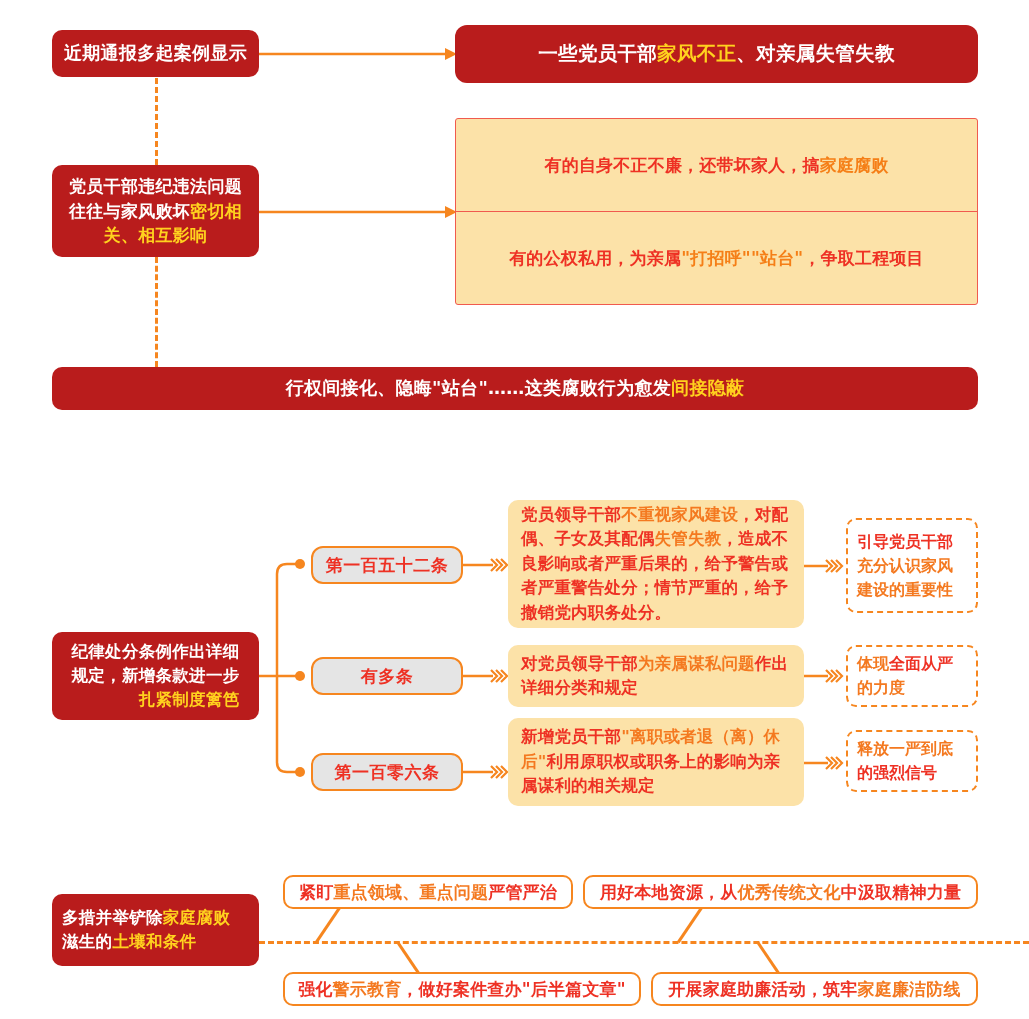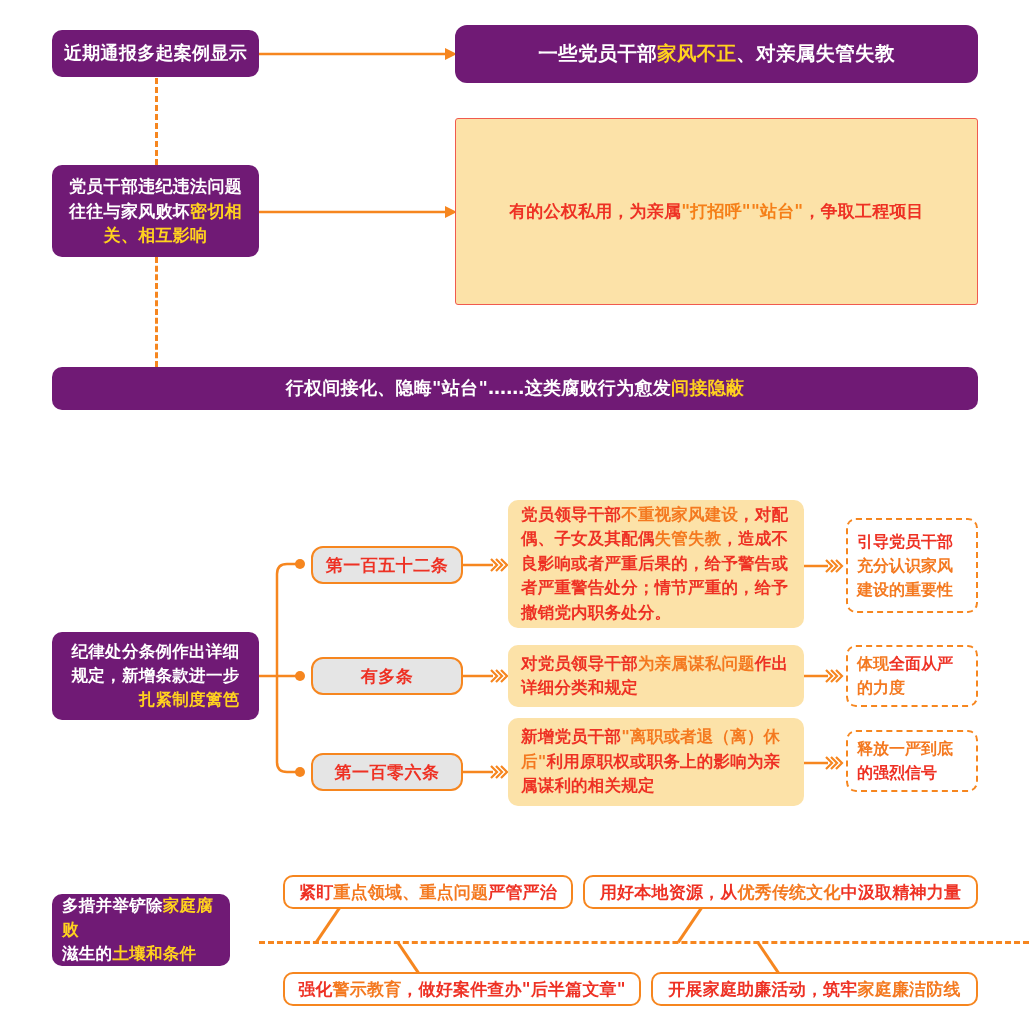--- a/index.html
+++ b/index.html
@@ -11,21 +11,21 @@
   .abs{position:absolute;box-sizing:border-box;}
 
   
   .hl-y{color:#FFD21E;}          
   .hl-o{color:#F57F17;}
   .red-t{color:#EE3124;}
   .orange-t{color:#F47920;}
 
   
   .redbox{
-    background:#701a75;color:#ffffff;border-radius:10px;
+    background:#b91c1c;color:#ffffff;border-radius:10px;
     display:flex;align-items:center;justify-content:center;
     text-align:center;font-weight:bold;line-height:1.45;
     letter-spacing:.3px;
   }
 
   
   .creamtable{
     background:#FCE2A8;border:1.5px solid #F05A4E;border-radius:3px;
     display:flex;flex-direction:column;overflow:hidden;
   }
@@ -104,20 +104,25 @@
     <span class="hl-y">关、相互影响</span>
   </span>
 </div>
 
 <svg class="abs" style="left:259px;top:203px;width:200px;height:18px;">
   <line x1="0" y1="9" x2="186" y2="9" stroke="#F6861F" stroke-width="2.5"></line>
   <polygon points="186,3 198,9 186,15" fill="#F6861F"></polygon>
 </svg>
 
 <div class="abs creamtable" style="left:455px;top:118px;width:523px;height:187px;">
+  <div class="creamrow">
+    <span>
+      <span>有的自身不正不廉，还带坏家人，搞</span><span class="hl-o">家庭腐败</span><span></span>
+    </span>
+  </div>
   <div class="creamrow">
     <span>
       <span>有的公权私用，为亲属</span><span class="hl-o">"打招呼""站台"</span><span>，争取工程项目</span>
     </span>
   </div>
 </div>
 
 <div class="abs vdash" style="left:155px;top:257px;height:110px;"></div>
 
 <div class="abs redbox" style="left:52px;top:367px;width:926px;height:43px;font-size:18px;">
@@ -207,21 +212,21 @@
   <span>
     <span class="orange-t">体现</span><span class="red-t">全面从严</span><span class="orange-t">的力度</span>
   </span>
 </div>
 <div class="abs dashbox" style="left:846px;top:730px;width:132px;height:62px;">
   <span>
     <span class="orange-t">释放一严到底</span><span class="red-t">的强烈信号</span>
   </span>
 </div>
 
-<div class="abs redbox" style="left:52px;top:894px;width:178px;height:72px;font-size:16.5px;padding:0 10px;justify-content:flex-start;text-align:left;">
+<div class="abs redbox" style="left:52px;top:894px;width:207px;height:72px;font-size:16.5px;padding:0 10px;justify-content:flex-start;text-align:left;">
   <span>
     <span>多措并举铲除</span><span class="hl-y">家庭腐败</span><br>
     <span>滋生的</span><span class="hl-y">土壤和条件</span>
   </span>
 </div>
 
 <div class="abs hdash" style="left:259px;top:941px;width:770px;"></div>
 
 <div class="abs diag" style="left:316px;top:941px;width:42px;transform:rotate(-56deg);"></div>
 <div class="abs diag" style="left:398px;top:941px;width:42px;transform:rotate(56deg);"></div>

